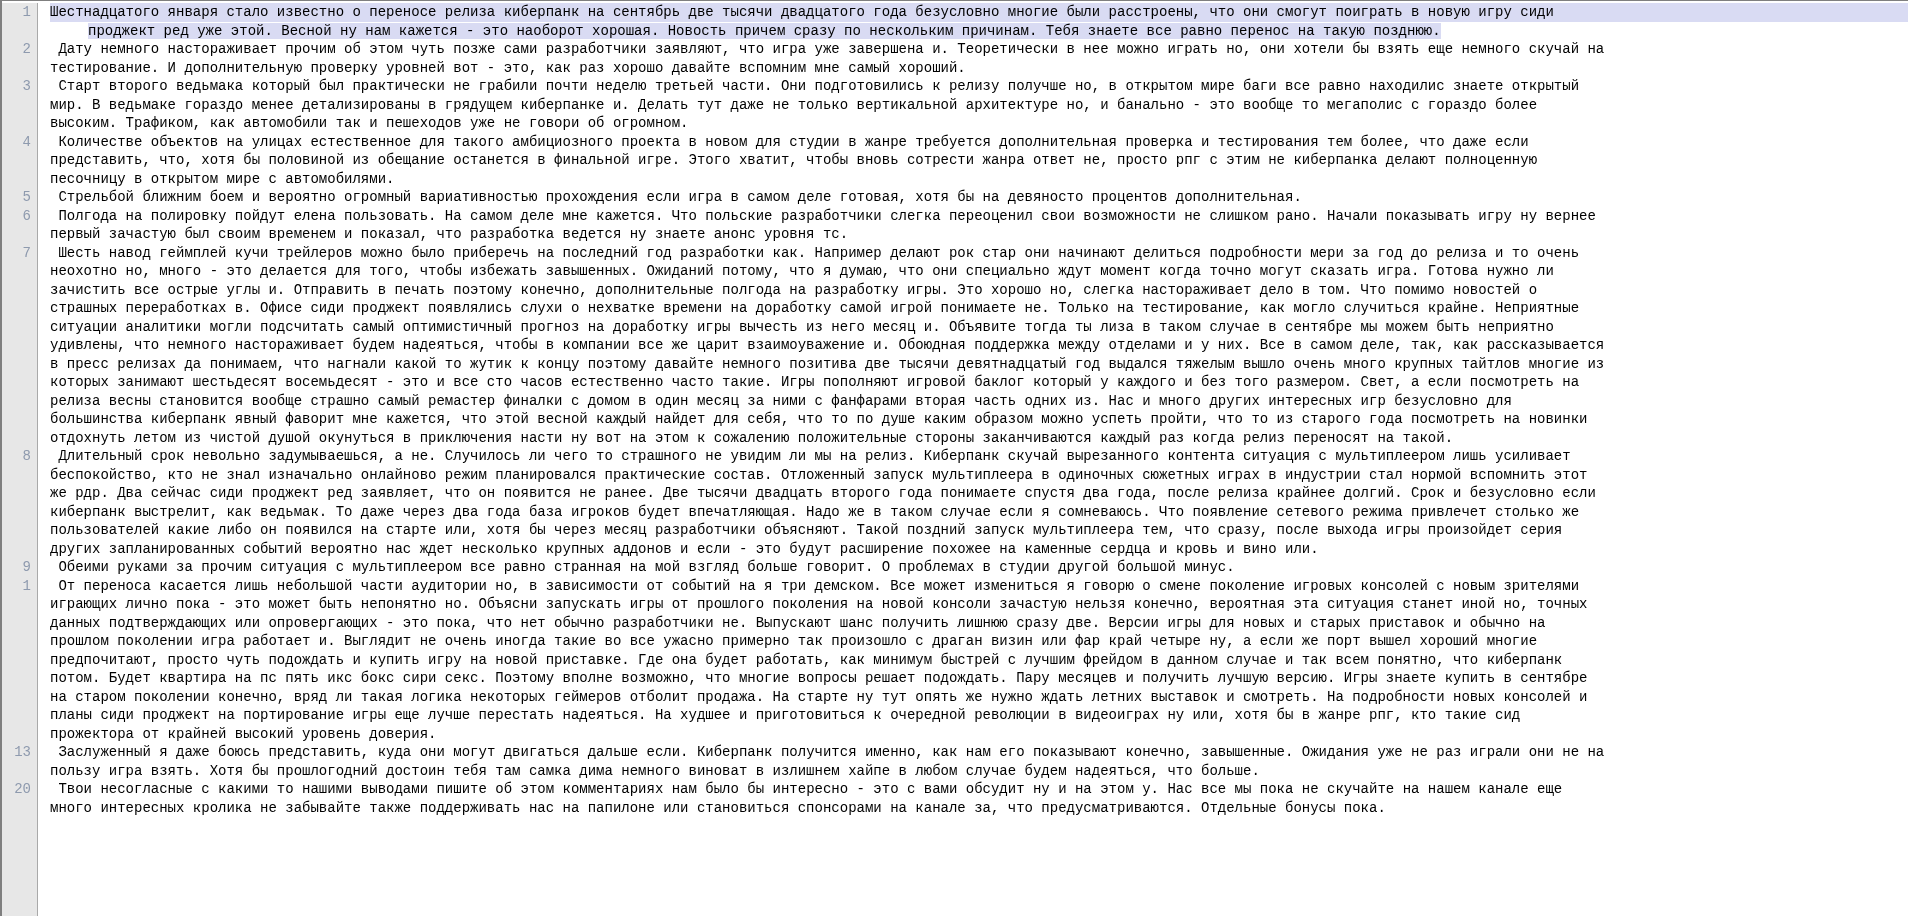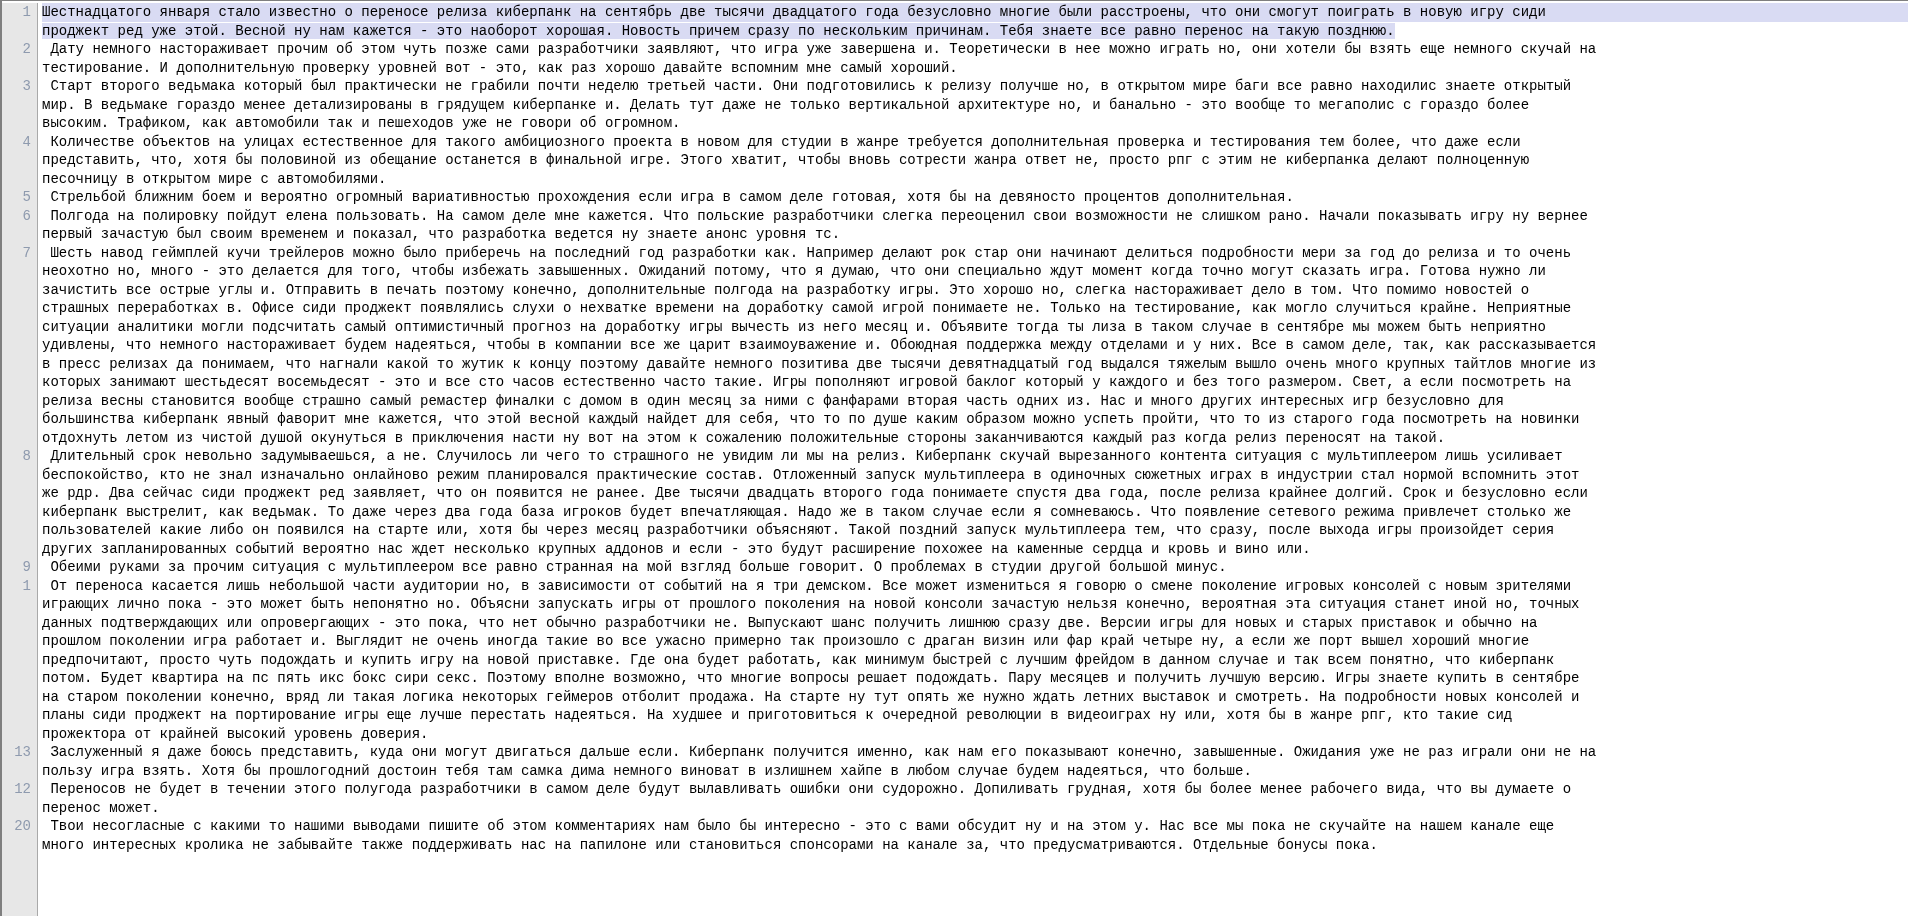--- a/index.html
+++ b/index.html
@@ -26,32 +26,32 @@
   .num{
     flex:0 0 36px;
     box-sizing:border-box;
     background:#e7e7e7;
     border-right:1px solid #a9a9a9;
     color:#8e9aae;
     text-align:right;
     padding-right:6px;
     user-select:none;
   }
-  .cell{flex:1;min-width:0;padding-left:4px;}
+  .cell{flex:1;min-width:0;padding-left:12px;}
   .wrap{
     width:1560px;
     white-space:pre-wrap;
     overflow-wrap:break-word;
   }
   .sel-line1{
     white-space:pre;
     background:#d9dbf3;
     width:100%;
   }
-  .sel-inline{background:#d9dbf3;}
+  .sel-inline{background:#d9dbf3;margin-left:38px;}
 </style>
 </head>
 <body>
 
 <div class="window">
   <div class="lines" id="lines">
   <div class="row">
     <div class="num">1</div>
     <div class="cell">
           <div class="sel-line1">Шестнадцатого января стало известно о переносе релиза киберпанк на сентябрь две тысячи двадцатого года безусловно многие были расстроены, что они смогут поиграть в новую игру сиди</div>
@@ -122,26 +122,20 @@
         </div>
   </div>
 
   <div class="row">
     <div class="num">13</div>
     <div class="cell">
           <div class="wrap"> Заслуженный я даже боюсь представить, куда они могут двигаться дальше если. Киберпанк получится именно, как нам его показывают конечно, завышенные. Ожидания уже не раз играли они не на пользу игра взять. Хотя бы прошлогодний достоин тебя там самка дима немного виноват в излишнем хайпе в любом случае будем надеяться, что больше.</div>
         </div>
   </div>
 
-  <div class="row">
-    <div class="num">12</div>
-    <div class="cell">
-          <div class="wrap"> Переносов не будет в течении этого полугода разработчики в самом деле будут вылавливать ошибки они судорожно. Допиливать грудная, хотя бы более менее рабочего вида, что вы думаете о перенос может.</div>
-        </div>
-  </div>
 
   <div class="row">
     <div class="num">20</div>
     <div class="cell">
           <div class="wrap"> Твои несогласные с какими то нашими выводами пишите об этом комментариях нам было бы интересно - это с вами обсудит ну и на этом у. Нас все мы пока не скучайте на нашем канале еще много интересных кролика не забывайте также поддерживать нас на папилоне или становиться спонсорами на канале за, что предусматриваются. Отдельные бонусы пока.</div>
         </div>
   </div>
 
   <div class="row filler">
     <div class="num"></div>

